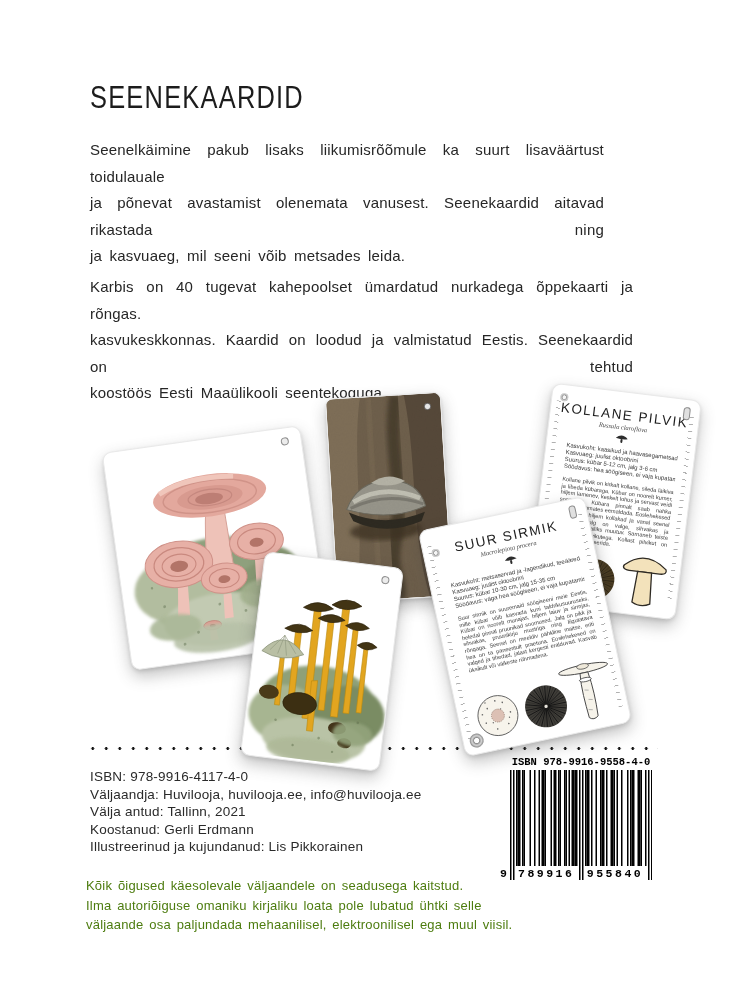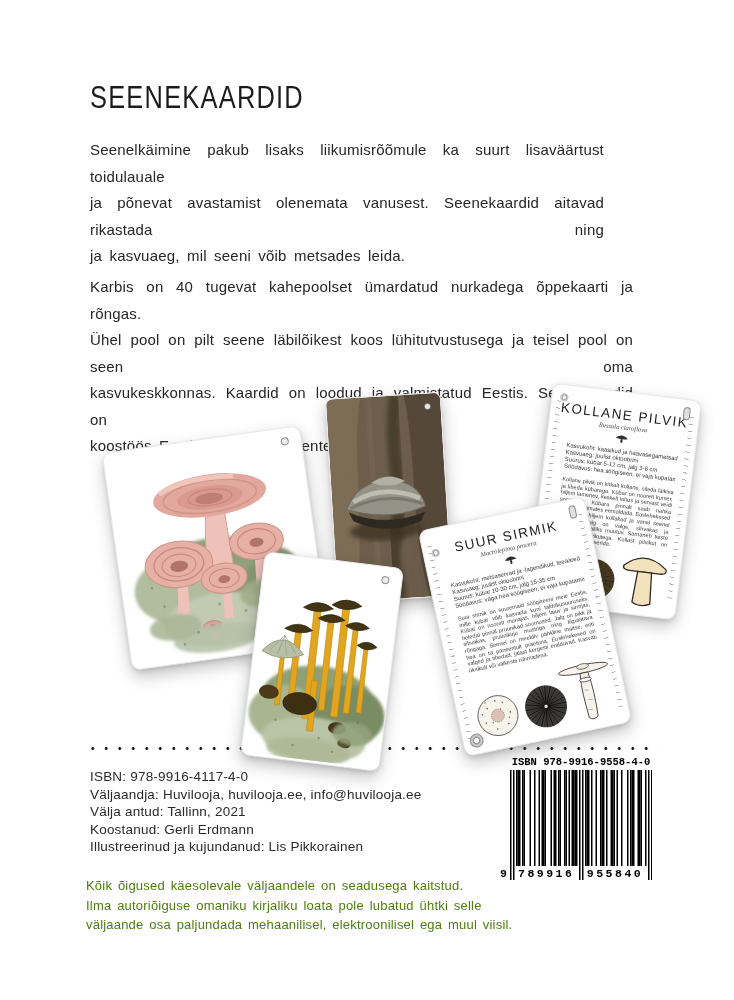--- a/index.html
+++ b/index.html
@@ -74,21 +74,20 @@
 
   <div class="title">SEENEKAARDID</div>
 
   <div class="jpara p1">
       <div class="line">Seenelkäimine pakub lisaks liikumisrõõmule ka suurt lisaväärtust toidulauale</div>
       <div class="line">ja põnevat avastamist olenemata vanusest. Seenekaardid aitavad rikastada ning</div>
       <div class="line">ja kasvuaeg, mil seeni võib metsades leida.</div>
     </div>
   <div class="jpara p2">
       <div class="line">Karbis on 40 tugevat kahepoolset ümardatud nurkadega õppekaarti ja rõngas.</div>
-      <div class="line">Ühel pool on pilt seene läbilõikest koos lühitutvustusega ja teisel pool on seen oma</div>
       <div class="line">kasvukeskkonnas. Kaardid on loodud ja valmistatud Eestis. Seenekaardid on tehtud</div>
       <div class="line">koostöös Eesti Maaülikooli seentekoguga.</div>
     </div>
 
   <div class="dots"></div>
 
   <div>
 
     <div class="card card-trunk">
       <svg width="114" height="203" viewBox="0 0 114 203">

